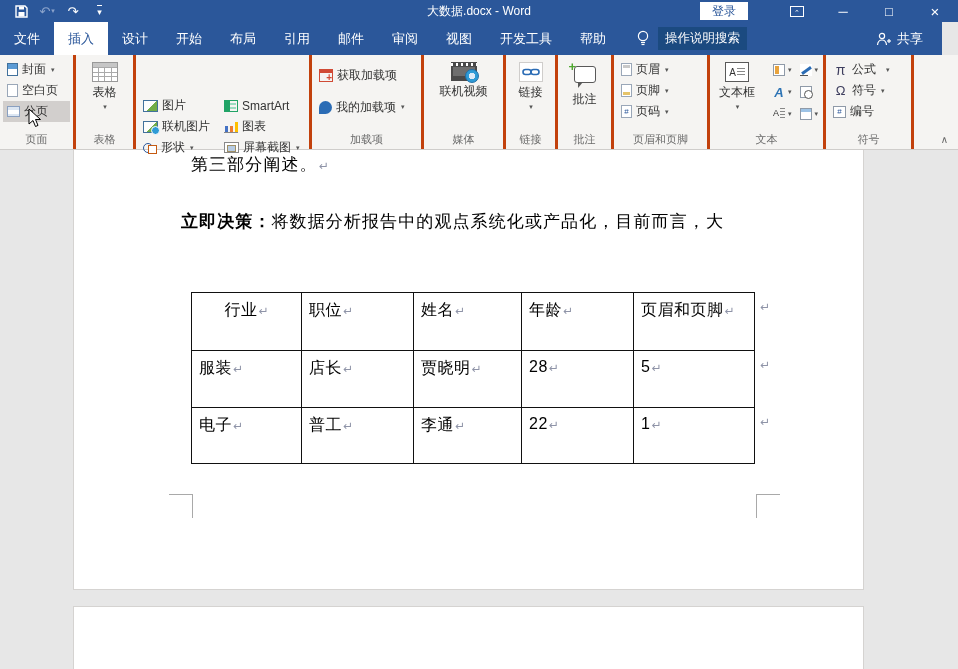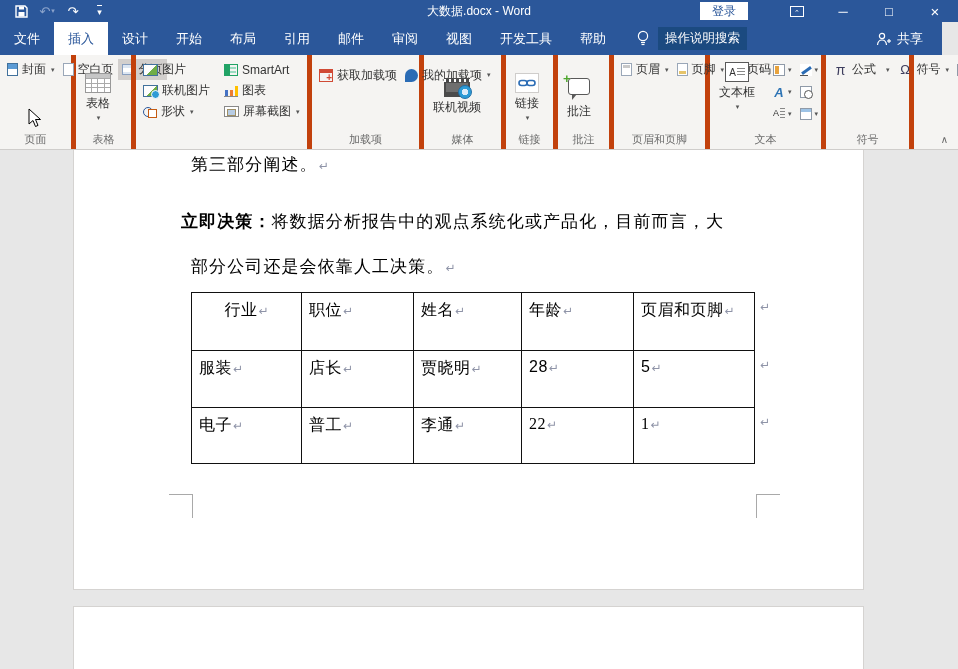--- a/index.html
+++ b/index.html
@@ -21,28 +21,28 @@
 
 .tabrow { position:absolute; top:22px; left:0; right:16px; height:33px; background:#2b579a; display:flex; align-items:stretch; color:#fff; font-size:13px; z-index:29; }
 .tab { padding:0 14px; display:flex; align-items:center; white-space:nowrap; }
 .tab.active { background:#fff; color:#2b579a; }
 .tellme { display:flex; align-items:center; margin-left:16px; gap:8px; }
 .tellme-text { background:#1b4a80; padding:3px 7px; font-size:12.5px; }
 .share { margin-left:auto; margin-right:19px; display:flex; align-items:center; gap:6px; font-size:13px; }
 
 
 .ribbon { position:absolute; top:55px; left:0; right:0; height:95px; background:#f5f4f2; border-bottom:1px solid #cfcdcb; display:flex; z-index:28; }
-.group { position:relative; border-right:5px solid #c2410c; display:flex; flex-direction:row; justify-content:space-between; padding:4px 3px 17px; }
+.group { position:relative; border-right:3px solid #c2410c; display:flex; flex-direction:column; justify-content:flex-start; padding:4px 3px 17px; }
 .group-label { position:absolute; bottom:2px; left:0; right:0; text-align:center; font-size:11px; color:#6b6b6b; white-space:nowrap; }
 .sbtn { display:flex; align-items:center; gap:4px; font-size:12px; color:#333; padding:2px 4px; height:21px; white-space:nowrap; }
 .sbtn.hl { background:#d2cfcd; }
 .arrow { font-size:7px; color:#555; margin-left:1px; }
 .lbtn { display:flex; flex-direction:column; align-items:center; justify-content:flex-start; font-size:12px; color:#333; padding:3px 6px 0; gap:2px; white-space:nowrap; }
 .cols { display:flex; gap:6px; }
-.col { display:flex; flex-direction:column; }
+.col { display:flex; flex-direction:column;margin-top:36px; }
 
 
 .icp { width:11px; height:13px; border:1px solid #9aa7b8; background:#fff; position:relative; flex:none; }
 .icp.cover { border-color:#41719c; background:linear-gradient(to bottom,#5b9bd5 0 5px,#fff 5px); }
 .icp.hdr::before { content:""; position:absolute; top:1px; left:1px; right:1px; height:3px; background:#c9c9c9; }
 .icp.ftr::before { content:""; position:absolute; bottom:1px; left:1px; right:1px; height:3px; background:#e6c46a; }
 .icp.num { display:flex; align-items:center; justify-content:center; font-size:8px; color:#2b579a; }
 .ic-break { width:13px; height:11px; border:1px solid #8aa0c0; background:linear-gradient(to bottom,#dce6f2 0 3px,#fff 3px 7px,#dce6f2 7px); flex:none; }
 .ic-table { width:26px; height:20px; border:1px solid #999; flex:none;
   background: linear-gradient(#c6c6c6 0 4px, transparent 4px),
@@ -386,23 +386,20 @@
   <div class="page page1">
 
     <div class="doc-text" style="left:117px; top:3px;">
       <span>第三部分阐述。</span><span class="pmark">↵</span>
     </div>
 
     <div class="doc-text" style="left:107px; top:60px;">
       <b>立即决策：</b><span>将数据分析报告中的观点系统化或产品化，目前而言，大</span>
     </div>
 
-    <div class="doc-text" style="left:117px; top:105px;">
-      <span>部分公司还是会依靠人工决策。</span><span class="pmark">↵</span>
-    </div>
 
     <table class="doc-table">
       <colgroup>
           <col style="width:110px">
           <col style="width:112px">
           <col style="width:108px">
           <col style="width:112px">
           <col style="width:121px">
         </colgroup>
       <tbody>
@@ -413,21 +410,21 @@
         <td><span>年龄</span><span class="pmark">↵</span></td>
         <td><span>页眉和页脚</span><span class="pmark">↵</span></td>
       </tr>
       <tr style="height:57px;">
         <td><span>服装</span><span class="pmark">↵</span></td>
         <td><span>店长</span><span class="pmark">↵</span></td>
         <td><span>贾晓明</span><span class="pmark">↵</span></td>
         <td><span>28</span><span class="pmark">↵</span></td>
         <td><span>5</span><span class="pmark">↵</span></td>
       </tr>
-      <tr style="height:56px;font-family:Liberation Serif, serif;">
+      <tr style="height:56px;">
         <td><span>电子</span><span class="pmark">↵</span></td>
         <td><span>普工</span><span class="pmark">↵</span></td>
         <td><span>李通</span><span class="pmark">↵</span></td>
         <td><span>22</span><span class="pmark">↵</span></td>
         <td><span>1</span><span class="pmark">↵</span></td>
       </tr>
     </tbody>
       </table>
 
     <span class="rowmark" style="top:150px;">↵</span>

